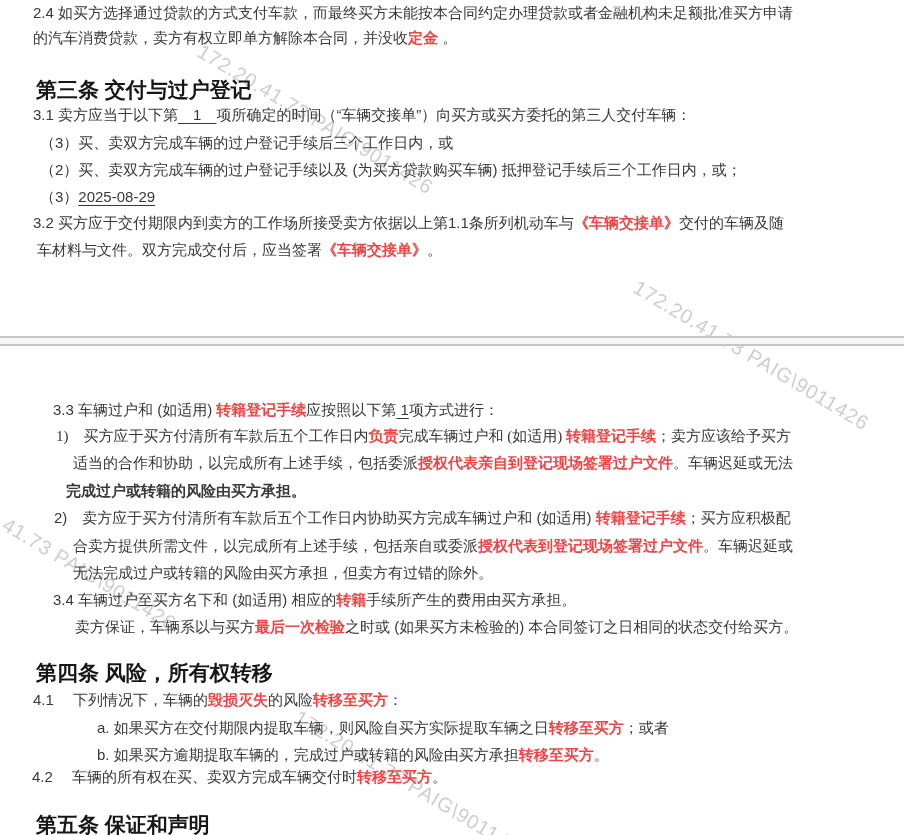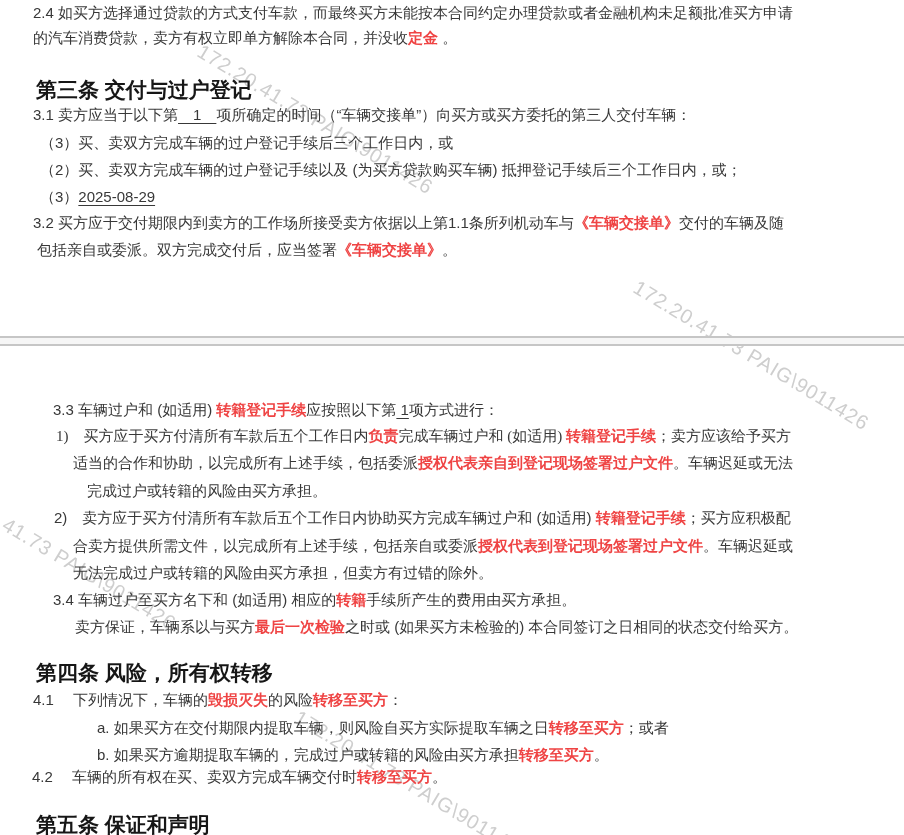--- a/index.html
+++ b/index.html
@@ -46,25 +46,25 @@
   <div class="pbreak" style="top: 336px; height: 6px;"></div>
   <div>
       <div class="line" style="left: 33px; top: 3px;"><span>2.4  如买方选择通过贷款的方式支付车款，而最终买方未能按本合同约定办理贷款或者金融机构未足额批准买方申请</span></div>
       <div class="line" style="left: 33px; top: 28px;"><span>的汽车消费贷款，卖方有权立即单方解除本合同，并没收</span><span class="b">定金</span><span> 。</span></div>
       <div class="line heading" style="left: 36px; top: 80px;"><span>第三条 交付与过户登记</span></div>
       <div class="line" style="left: 33px; top: 105px;"><span>3.1  卖方应当于以下第</span><span class="u">　1　</span><span>项所确定的时间（“车辆交接单”）向买方或买方委托的第三人交付车辆：</span></div>
       <div class="line" style="left: 40px; top: 133px;"><span>（3）买、卖双方完成车辆的过户登记手续后三个工作日内，或</span></div>
       <div class="line" style="left: 40px; top: 160px;"><span>（2）买、卖双方完成车辆的过户登记手续以及 (为买方贷款购买车辆) 抵押登记手续后三个工作日内，或；</span></div>
       <div class="line" style="left: 40px; top: 187px;"><span>（3）</span><span class="u">2025-08-29</span></div>
       <div class="line" style="left: 33px; top: 213px;"><span>3.2 买方应于交付期限内到卖方的工作场所接受卖方依据以上第1.1条所列机动车与</span><span class="b">《车辆交接单》</span><span>交付的车辆及随</span></div>
-      <div class="line" style="left: 37px; top: 240px;"><span>包括亲自或委派。双方完成交付后，应当签署</span><span class="b">《车辆交接单》</span><span>。</span></div>
+      <div class="line" style="left: 37px; top: 240px;"><span>车材料与文件。双方完成交付后，应当签署</span><span class="b">《车辆交接单》</span><span>。</span></div>
       <div class="line" style="left: 53px; top: 400px;"><span>3.3 车辆过户和 (如适用) </span><span class="b">转籍登记手续</span><span>应按照以下第</span><span class="u"> 1</span><span>项方式进行：</span></div>
       <div class="line" style="left: 56px; top: 426px; font-family: Liberation Serif, serif;"><span>1)　买方应于买方付清所有车款后五个工作日内</span><span class="b">负责</span><span>完成车辆过户和 (如适用) </span><span class="b">转籍登记手续</span><span>；卖方应该给予买方</span></div>
       <div class="line" style="left: 73px; top: 453px;"><span>适当的合作和协助，以完成所有上述手续，包括委派</span><span class="b">授权代表亲自到登记现场签署过户文件</span><span>。车辆迟延或无法</span></div>
-      <div class="line" style="left: 87px; top: 481px;"><span>完成过户或转籍的风险由买方承担。</span></div>
+      <div class="line" style="left: 66px; top: 481px; font-weight: bold;"><span>完成过户或转籍的风险由买方承担。</span></div>
       <div class="line" style="left: 54px; top: 508px;"><span>2)　卖方应于买方付清所有车款后五个工作日内协助买方完成车辆过户和 (如适用) </span><span class="b">转籍登记手续</span><span>；买方应积极配</span></div>
       <div class="line" style="left: 73px; top: 536px;"><span>合卖方提供所需文件，以完成所有上述手续，包括亲自或委派</span><span class="b">授权代表到登记现场签署过户文件</span><span>。车辆迟延或</span></div>
       <div class="line" style="left: 73px; top: 563px;"><span>无法完成过户或转籍的风险由买方承担，但卖方有过错的除外。</span></div>
       <div class="line" style="left: 53px; top: 590px;"><span>3.4 车辆过户至买方名下和 (如适用) 相应的</span><span class="b">转籍</span><span>手续所产生的费用由买方承担。</span></div>
       <div class="line" style="left: 75px; top: 617px;"><span>卖方保证，车辆系以与买方</span><span class="b">最后一次检验</span><span>之时或 (如果买方未检验的) 本合同签订之日相同的状态交付给买方。</span></div>
       <div class="line heading" style="left: 36px; top: 663px;"><span>第四条 风险，所有权转移</span></div>
       <div class="line" style="left: 33px; top: 690px;"><span>4.1　 下列情况下，车辆的</span><span class="b">毁损灭失</span><span>的风险</span><span class="b">转移至买方</span><span>：</span></div>
       <div class="line" style="left: 97px; top: 718px;"><span>a.  如果买方在交付期限内提取车辆，则风险自买方实际提取车辆之日</span><span class="b">转移至买方</span><span>；或者</span></div>
       <div class="line" style="left: 97px; top: 745px;"><span>b.  如果买方逾期提取车辆的，完成过户或转籍的风险由买方承担</span><span class="b">转移至买方</span><span>。</span></div>
       <div class="line" style="left: 32px; top: 767px;"><span>4.2　 车辆的所有权在买、卖双方完成车辆交付时</span><span class="b">转移至买方</span><span>。</span></div>

